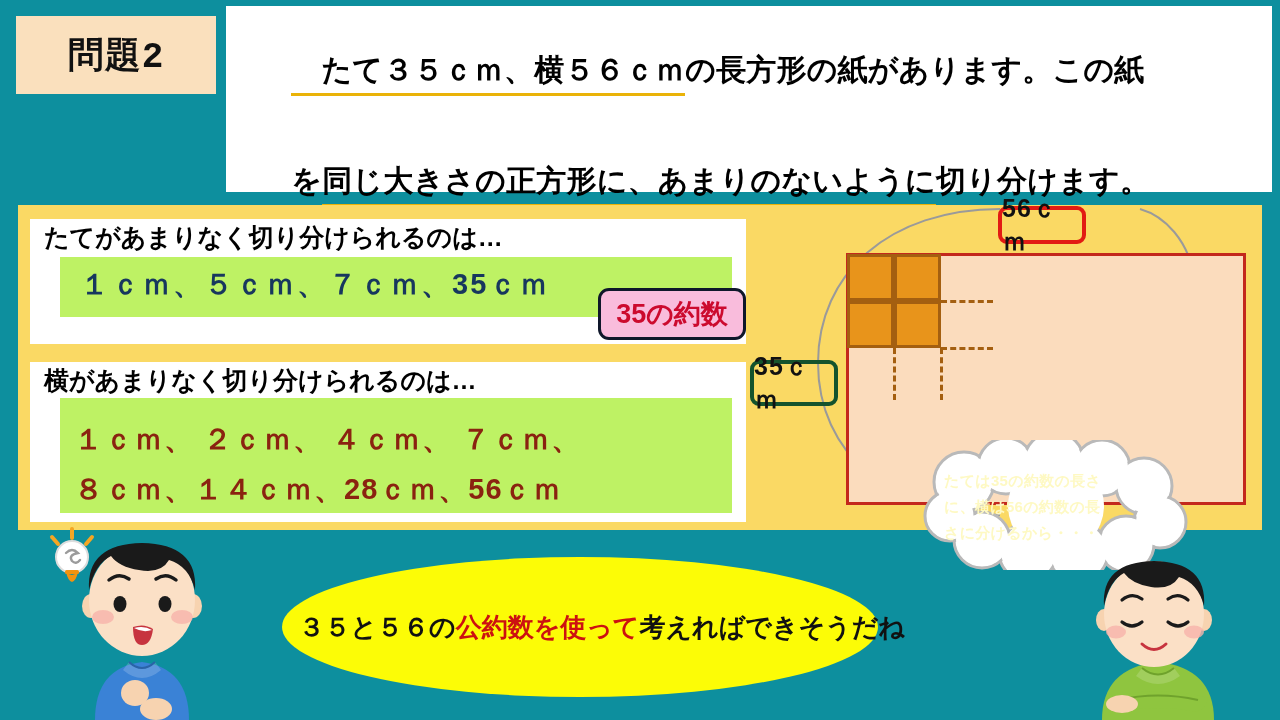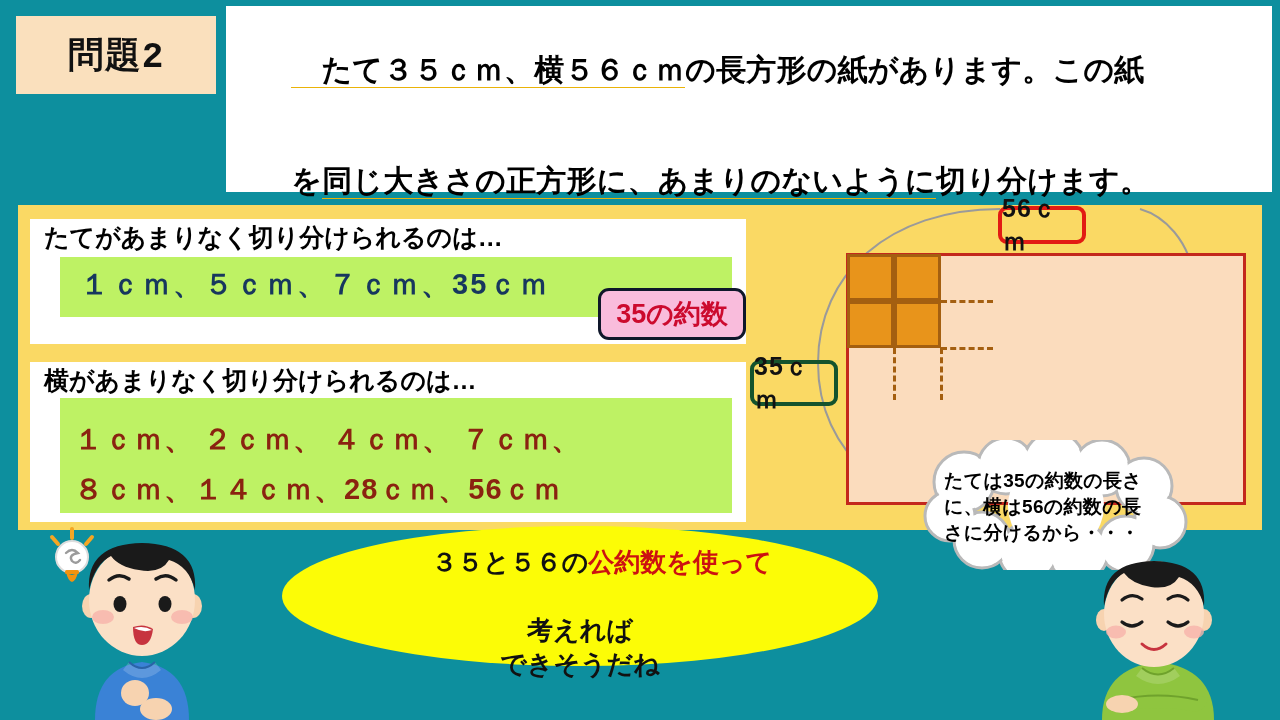--- a/index.html
+++ b/index.html
@@ -41,21 +41,21 @@
     box-sizing: border-box;
   }
   #problem-card .line {
     font-size: 30px;
     font-weight: bold;
     color: #000000;
     line-height: 37px;
     white-space: pre;
     letter-spacing: 0.2px;
   }
-  .u-blue { border-bottom: 1px solid #eab308; padding-bottom: 1px; }
+  .u-blue { border-bottom: 3px solid #eab308; padding-bottom: 7px; }
   .u-red  { border-bottom: 3px solid #e01b1b; padding-bottom: 1px; }
 
   
   #work-panel {
     position: absolute;
     left: 18px; top: 205px;
     width: 1244px; height: 325px;
     background: #fad964;
   }
 
@@ -188,36 +188,36 @@
   
   #cloud {
     position: absolute;
     left: 920px; top: 440px;
     width: 272px; height: 130px;
   }
   #cloud-text {
     position: absolute;
     left: 944px; top: 468px;
     width: 232px;
-    font-size: 19px;
-    font-weight: bold;
-    color: #000000;
+    font-size: 15px;
+    font-weight: bold;
+    color: #fef9c3;
     line-height: 26px;
     letter-spacing: 0.3px;
     z-index: 6;
   }
 
   
   #ellipse {
     position: absolute;
-    left: 282px; top: 526px;
+    left: 282px; top: 557px;
     width: 596px; height: 140px;
     background: #fcfc06;
     border-radius: 50%;
-    display: flex; flex-direction: column;
+    display: flex; flex-direction: row;
     align-items: center; justify-content: center;
   }
   #ellipse .el-line {
     font-size: 26px;
     font-weight: bold;
     line-height: 34px;
     color: #111111;
     white-space: pre;
   }
   .el-red { color: #cc1111; }

